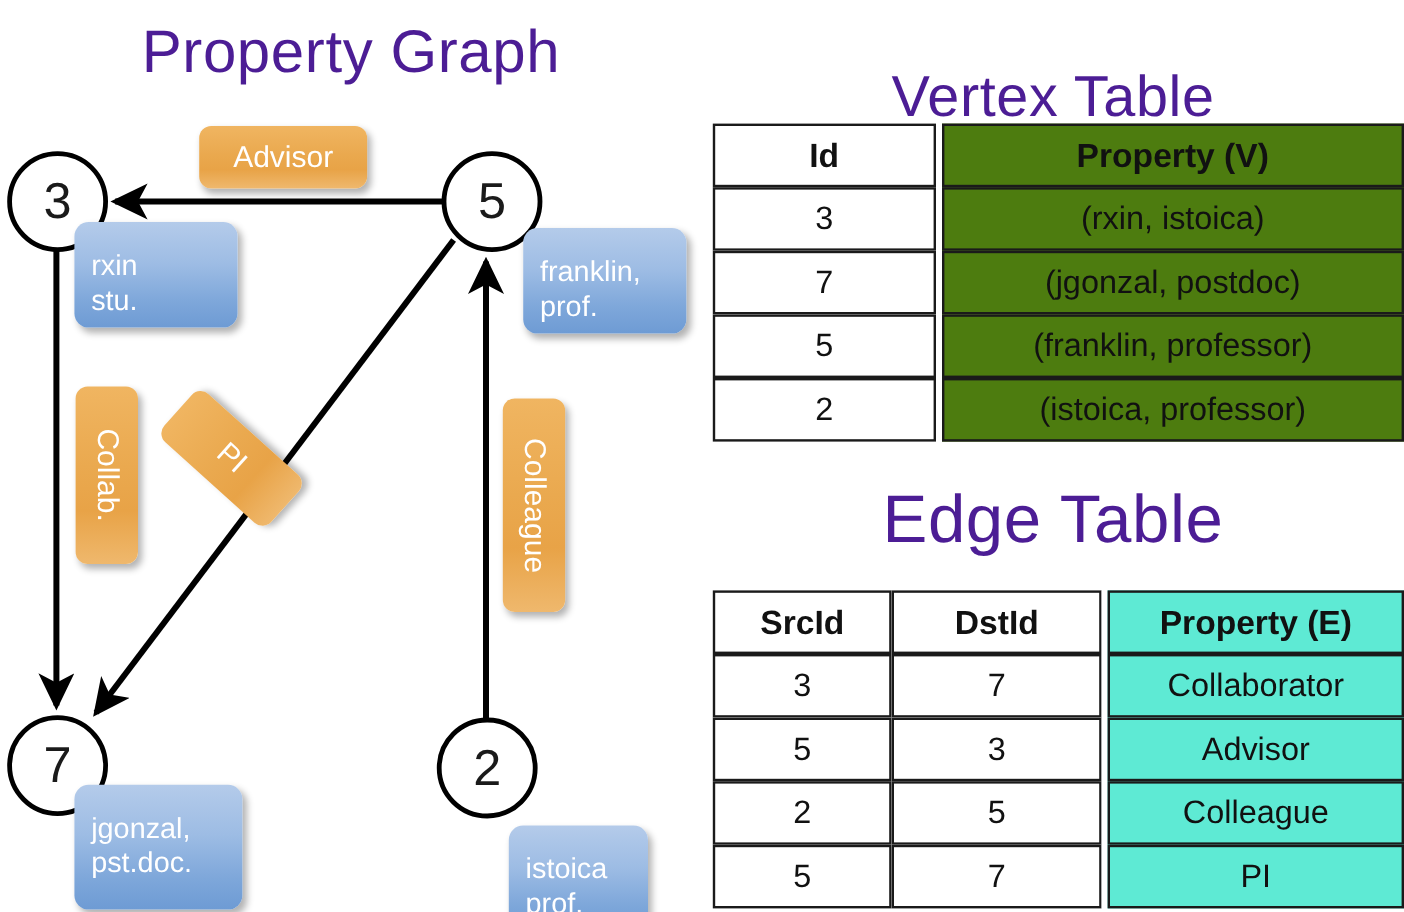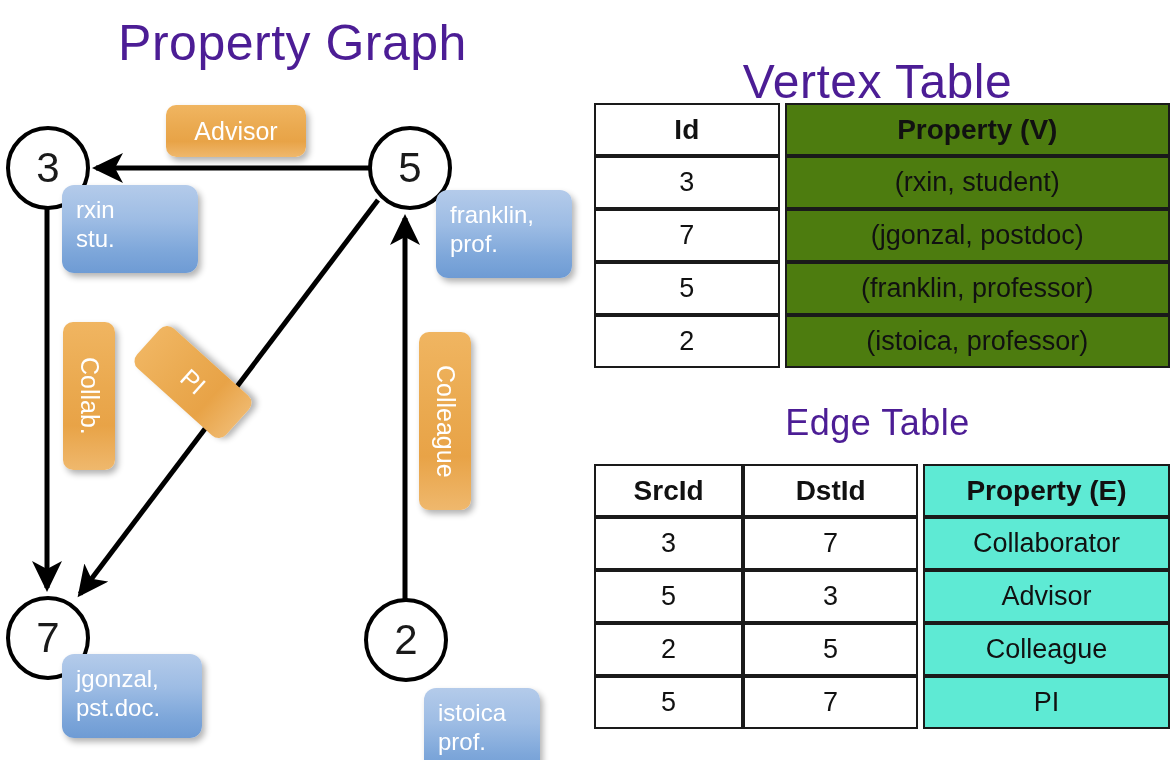--- a/index.html
+++ b/index.html
@@ -23,21 +23,21 @@
     font-weight: 300;
     font-size: 48px;
     letter-spacing: 0.5px;
     color: #4c1d95;
     white-space: nowrap;
     text-align: center;
     line-height: 1;
   }
   #title-property-graph { left: 0; top: 18px; width: 585px; font-size: 50px; }
   #title-vertex-table   { left: 585px; top: 14px; width: 585px; font-size: 48px; margin-top: 44px; }
-  #title-edge-table     { left: 585px; top: 405px; width: 585px; font-size: 36px; }
+  #title-edge-table     { left: 585px; top: 405px; width: 585px; font-size: 56px; }
 
   
   #graph-panel {
     position: absolute;
     left: 0; top: 0;
     width: 585px; height: 760px;
   }
   #graph-edges {
     position: absolute;
     left: 0; top: 0;
@@ -63,21 +63,21 @@
   }
 
   
   .prop-box {
     position: absolute;
     border-radius: 12px;
     background: linear-gradient(180deg, #b4cbea 0%, #9dbce4 40%, #7ea7da 75%, #6e9bd4 100%);
     color: #ffffff;
     font-size: 24px;
     line-height: 1.22;
-    padding: 10px 14px;
+    padding: 22px 14px;
     box-sizing: border-box;
     box-shadow: 3px 4px 6px rgba(0,0,0,0.30);
     z-index: 4;
     font-weight: 400;
   }
 
   
   .edge-label {
     position: absolute;
     border-radius: 10px;
@@ -119,21 +119,21 @@
   .tbl th { font-weight: 700; font-size: 28px; }
   .col-gap { border: none !important; width: 5px; background: #ffffff; }
 
   .v-id    { width: 186px; background:#ffffff; }
   .v-prop  { width: 386px; background:#4d7c0f; }
   .e-src   { width: 150px; background:#ffffff; }
   .e-dst   { width: 176px; background:#ffffff; }
   .e-prop  { width: 248px; background:#5eead4; }
 
   #vertex-table { left: 594px; top: 103px; }
-  #edge-table   { left: 594px; top: 464px; }
+  #edge-table   { left: 594px; top: 492px; }
 
   #vertex-table td, #vertex-table th { height: 53px; }
   #edge-table td, #edge-table th { height: 53px; }
 </style>
 </head>
 <body>
 
 <div class="title" id="title-property-graph">Property Graph</div>
 <div class="title" id="title-vertex-table">Vertex Table</div>
 <div class="title" id="title-edge-table">Edge Table</div>
@@ -164,21 +164,21 @@
   <div class="prop-box" style="left:62px; top:185px; width:136px; height:88px;">
     <div>rxin</div>
     <div>stu.</div>
   </div>
 
   <div class="prop-box" style="left:424px; top:190px; width:136px; height:88px;margin-left:12px;">
     <div>franklin,</div>
     <div>prof.</div>
   </div>
 
-  <div class="prop-box" style="left:62px; top:654px; width:140px; height:84px;">
+  <div class="prop-box" style="left:62px; top:654px; width:140px; height:104px;">
     <div>jgonzal,</div>
     <div>pst.doc.</div>
   </div>
 
   <div class="prop-box" style="left:424px; top:688px; width:116px; height:88px;">
     <div>istoica</div>
     <div>prof.</div>
   </div>
 
   <div class="edge-label" style="left:166px; top:105px; width:140px; height:52px;">
@@ -203,21 +203,21 @@
     <tr>
       <th class="v-id">Id</th>
       <td class="col-gap"></td>
       <th class="v-prop">Property (V)</th>
     </tr>
   </thead>
   <tbody>
     <tr>
       <td class="v-id">3</td>
       <td class="col-gap"></td>
-      <td class="v-prop">(rxin, student)</td>
+      <td class="v-prop">(rxin, istoica)</td>
     </tr>
     <tr>
       <td class="v-id">7</td>
       <td class="col-gap"></td>
       <td class="v-prop">(jgonzal, postdoc)</td>
     </tr>
     <tr>
       <td class="v-id">5</td>
       <td class="col-gap"></td>
       <td class="v-prop">(franklin, professor)</td>

